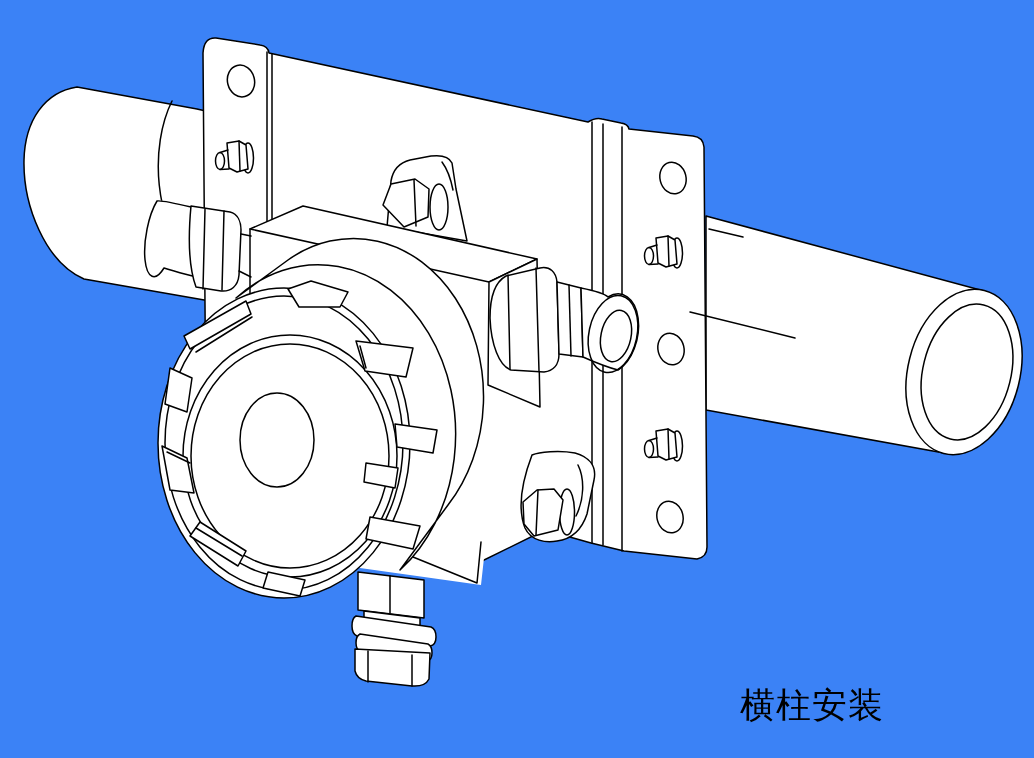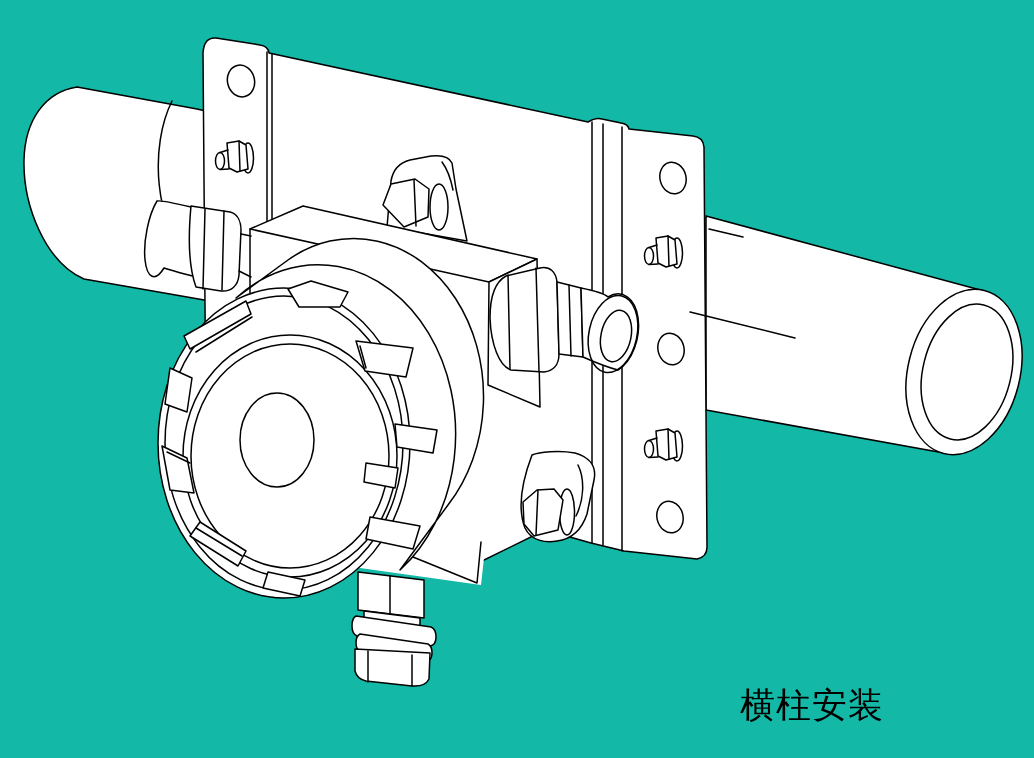--- a/index.html
+++ b/index.html
@@ -1,16 +1,16 @@
 <!DOCTYPE html>
 <html><head>
 <meta charset="utf-8">
 <style>
   html,body{margin:0;padding:0;background:#ffffff;}
-  .page{position:relative;width:1034px;height:758px;background:#14b8a6;overflow:hidden;
+  .page{position:relative;width:1034px;height:758px;background:#3b82f6;overflow:hidden;
         font-family:"Liberation Sans","DejaVu Sans",sans-serif;}
   .drawing{position:absolute;left:0;top:0;}
   .ln{fill:none;stroke:#000;stroke-width:1.5;stroke-linejoin:round;stroke-linecap:round;}
   .fw{fill:#fff;stroke:#000;stroke-width:1.5;stroke-linejoin:round;stroke-linecap:round;}
   .fo{fill:#fff;stroke:none;}
   .caption{position:absolute;left:740px;top:682px;color:#000;font-size:35px;letter-spacing:1px;
            font-family:"Liberation Serif","DejaVu Serif",serif;white-space:nowrap;}
 </style>
 </head>
 <body>

